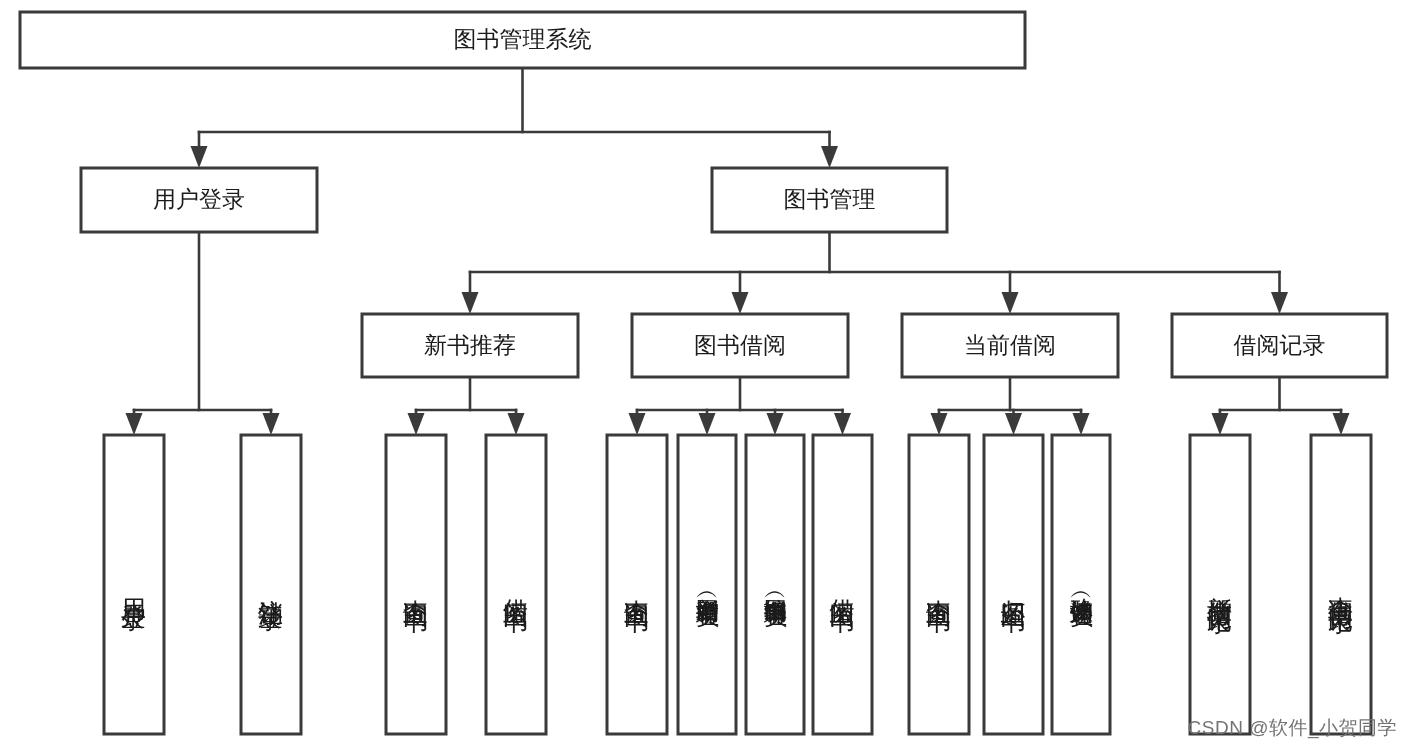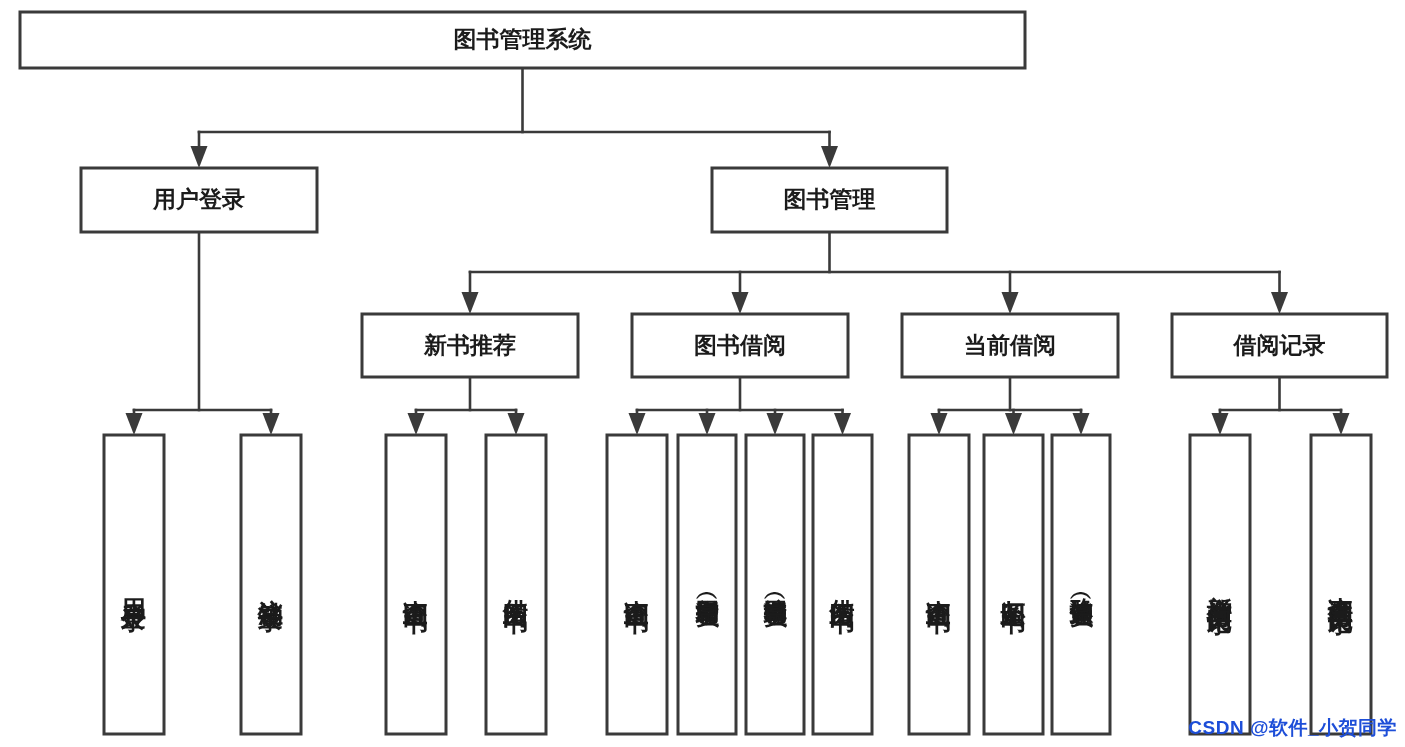--- a/index.html
+++ b/index.html
@@ -11,21 +11,20 @@
     width: 1405px;
     height: 747px;
     font-family: "Liberation Sans", "DejaVu Sans", sans-serif;
     overflow: hidden;
     position: relative;
   }
   #diagram-root {
     position: relative;
     width: 1405px;
     height: 747px;
-    font-weight: bold;
   }
   svg#tree-svg {
     position: absolute;
     left: 0;
     top: 0;
     width: 1405px;
     height: 747px;
     display: block;
   }
   .node-rect {
@@ -65,21 +64,21 @@
     text-align: center;
     white-space: nowrap;
     pointer-events: none;
   }
   .watermark {
     position: absolute;
     right: 8px;
     bottom: 6px;
     font-family: "Liberation Sans", "DejaVu Sans", sans-serif;
     font-size: 19px;
-    color: #1d4ed8;
+    color: #737373;
     letter-spacing: 0.5px;
     white-space: nowrap;
   }
 </style>
 </head>
 <body>
 
 <div id="diagram-root">
 
   <svg id="tree-svg" viewBox="0 0 1405 747">

